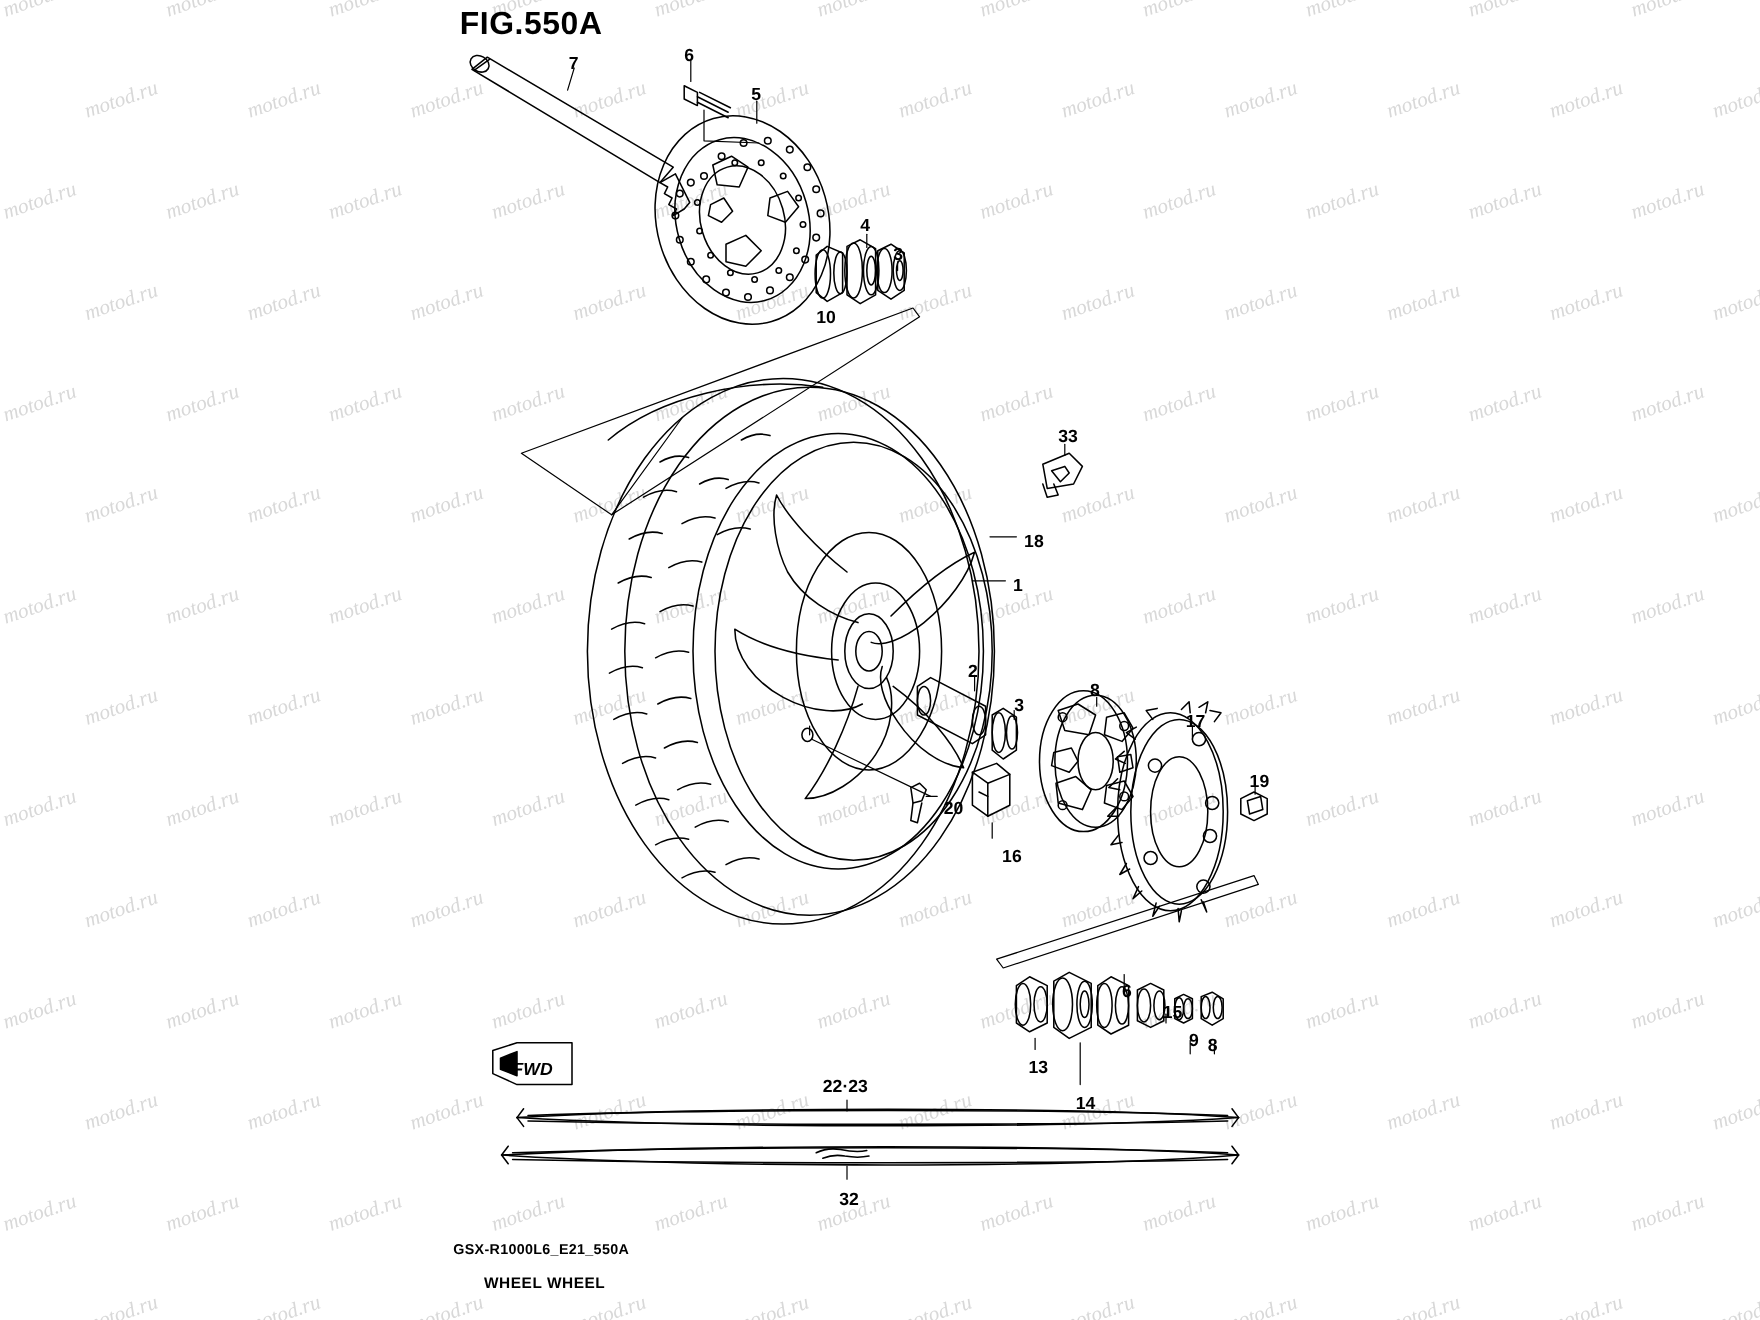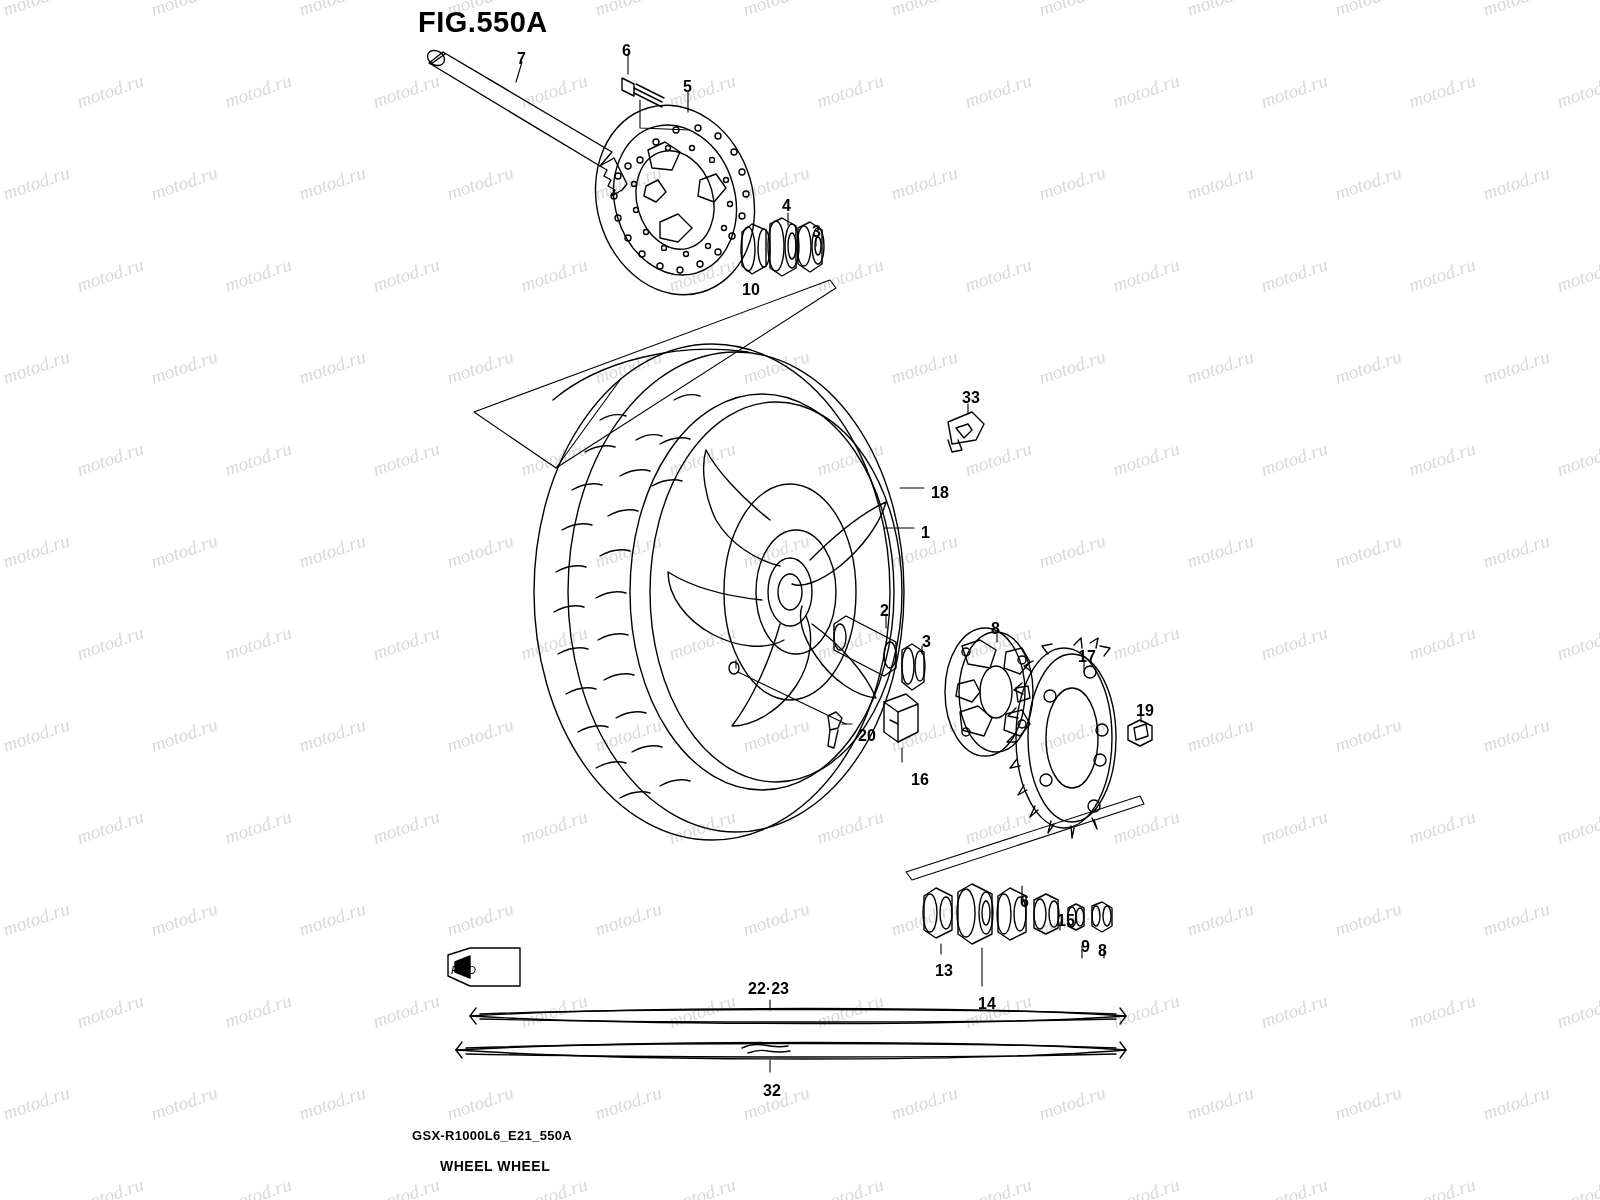--- a/index.html
+++ b/index.html
@@ -75,24 +75,24 @@
   
   #drawing {
     position: absolute;
     left: 0; top: 0;
     width: 1600px;
     height: 1200px;
     z-index: 10;
   }
   #fwd-label {
     position: absolute;
-    left: 451px;
+    left: 466px;
     top: 964px;
-    font-size: 11px;
-    font-weight: normal;
+    font-size: 16px;
+    font-weight: bold;
     font-style: italic;
     z-index: 21;
   }
 </style>
 </head>
 <body>
 
 <div id="page">
 
   <svg id="drawing" viewBox="0 0 1600 1200">

